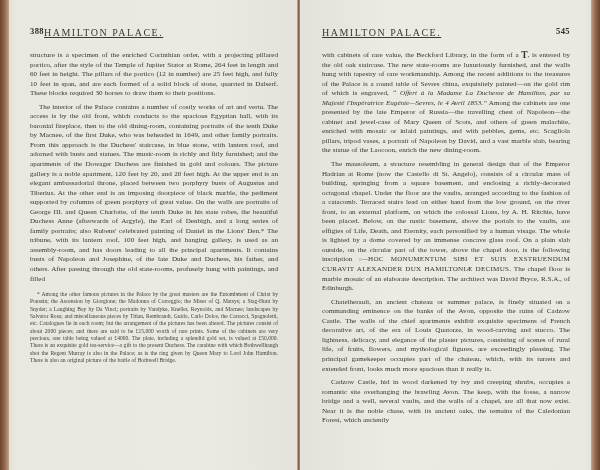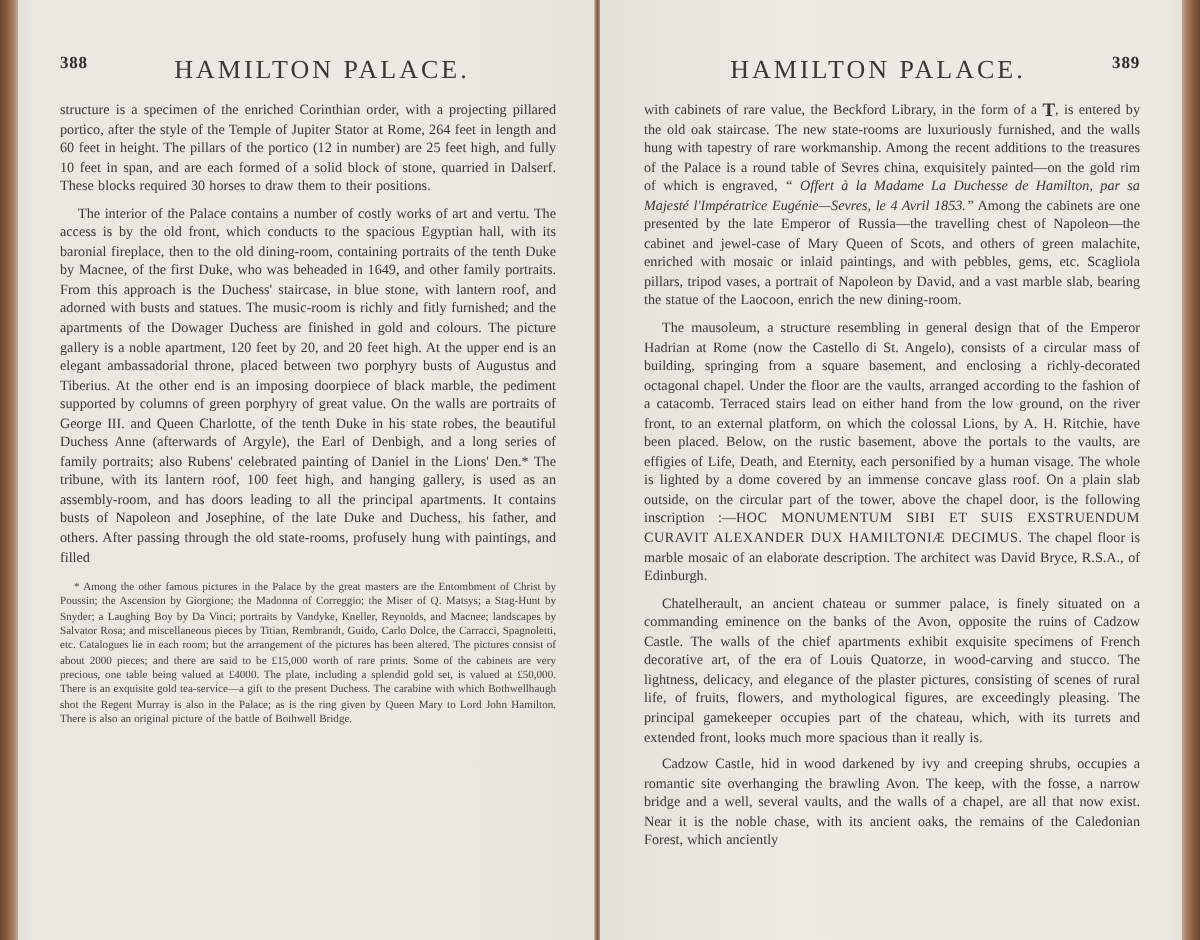--- a/index.html
+++ b/index.html
@@ -82,26 +82,26 @@
     color: #2d2c2a;
     font-weight: bold;
   }
   .folio-left { left: 0; }
   .folio-right { right: 0; }
   .runhead {
     position: absolute;
     top: 1px;
     left: 0;
     right: 0;
-    text-align: center;
-    font-size: 13px;
+    font-size: 10px;
     letter-spacing: 1.5px;
     color: #3a3836;
     font-variant: small-caps;
     text-transform: uppercase;
+    text-decoration: underline;
   }
   .page-left .runhead { padding-left: 14px; }
   .page-right .runhead { padding-right: 14px; }
 
   p.body {
     margin: 0;
     font-size: 7.1px;
     line-height: 9.55px;
     text-align: justify;
     text-justify: inter-word;
@@ -163,21 +163,21 @@
       </div>
 
     </div>
   </div>
 
   <div class="page page-right">
     <div class="page-inner">
 
       <div class="head">
         <div class="runhead">HAMILTON PALACE.</div>
-        <div class="folio folio-right">389</div>
+        <div class="folio folio-right">545</div>
       </div>
 
       <p class="body"><span>with cabinets of rare value, the Beckford Library, in the form of a </span><span class="bigT">T</span><span>, is entered by the old oak staircase. The new state-rooms are luxuriously furnished, and the walls hung with tapestry of rare workmanship. Among the recent additions to the treasures of the Palace is a round table of Sevres china, exquisitely painted—on the gold rim of which is engraved, </span><span class="ital">“ Offert à la Madame La Duchesse de Hamilton, par sa Majesté l'Impératrice Eugénie—Sevres, le 4 Avril 1853.”</span><span> Among the cabinets are one presented by the late Emperor of Russia—the travelling chest of Napoleon—the cabinet and jewel-case of Mary Queen of Scots, and others of green malachite, enriched with mosaic or inlaid paintings, and with pebbles, gems, etc. Scagliola pillars, tripod vases, a portrait of Napoleon by David, and a vast marble slab, bearing the statue of the Laocoon, enrich the new dining-room.</span></p>
 
       <p class="body indent"><span>The mausoleum, a structure resembling in general design that of the Emperor Hadrian at Rome (now the Castello di St. Angelo), consists of a circular mass of building, springing from a square basement, and enclosing a richly-decorated octagonal chapel. Under the floor are the vaults, arranged according to the fashion of a catacomb. Terraced stairs lead on either hand from the low ground, on the river front, to an external platform, on which the colossal Lions, by A. H. Ritchie, have been placed. Below, on the rustic basement, above the portals to the vaults, are effigies of Life, Death, and Eternity, each personified by a human visage. The whole is lighted by a dome covered by an immense concave glass roof. On a plain slab outside, on the circular part of the tower, above the chapel door, is the following inscription :—</span><span class="smallcaps">HOC MONUMENTUM SIBI ET SUIS EXSTRUENDUM CURAVIT ALEXANDER DUX HAMILTONIÆ DECIMUS.</span><span> The chapel floor is marble mosaic of an elaborate description. The architect was David Bryce, R.S.A., of Edinburgh.</span></p>
 
       <p class="body indent">Chatelherault, an ancient chateau or summer palace, is finely situated on a commanding eminence on the banks of the Avon, opposite the ruins of Cadzow Castle. The walls of the chief apartments exhibit exquisite specimens of French decorative art, of the era of Louis Quatorze, in wood-carving and stucco. The lightness, delicacy, and elegance of the plaster pictures, consisting of scenes of rural life, of fruits, flowers, and mythological figures, are exceedingly pleasing. The principal gamekeeper occupies part of the chateau, which, with its turrets and extended front, looks much more spacious than it really is.</p>
 
       <p class="body indent">Cadzow Castle, hid in wood darkened by ivy and creeping shrubs, occupies a romantic site overhanging the brawling Avon. The keep, with the fosse, a narrow bridge and a well, several vaults, and the walls of a chapel, are all that now exist. Near it is the noble chase, with its ancient oaks, the remains of the Caledonian Forest, which anciently</p>
 

